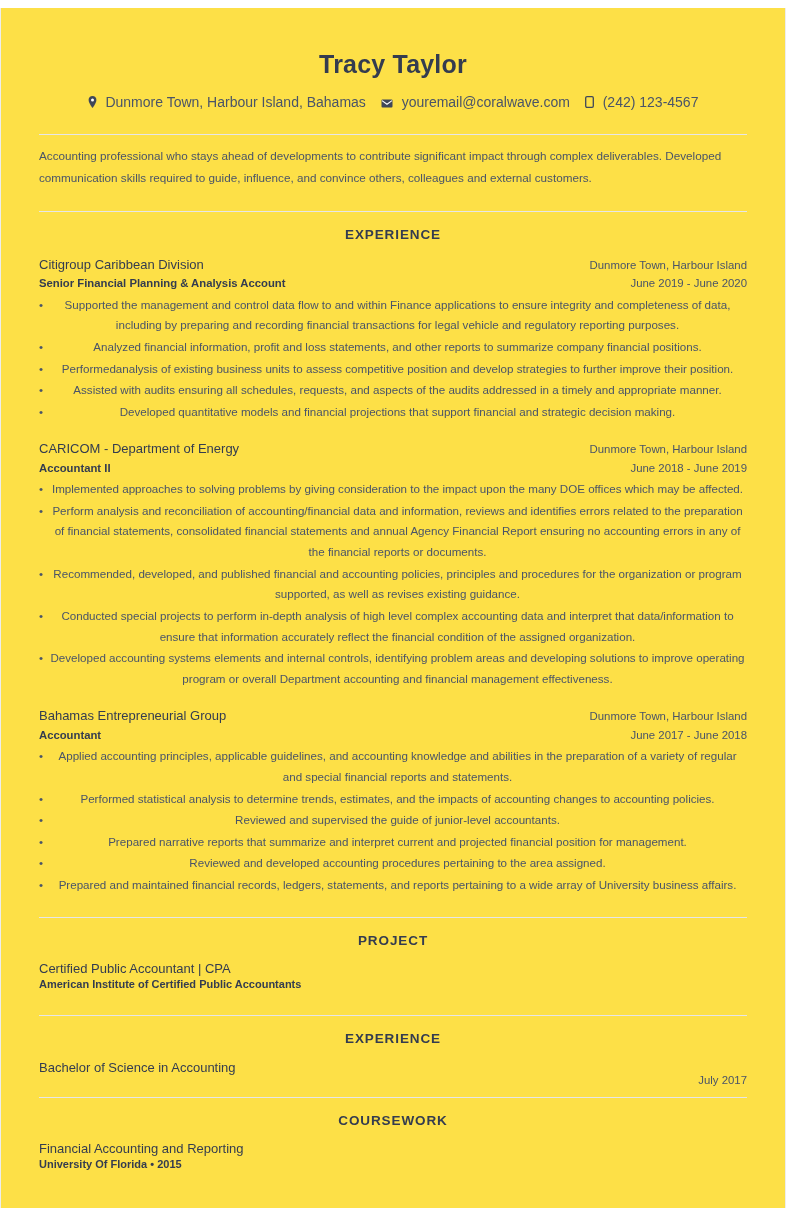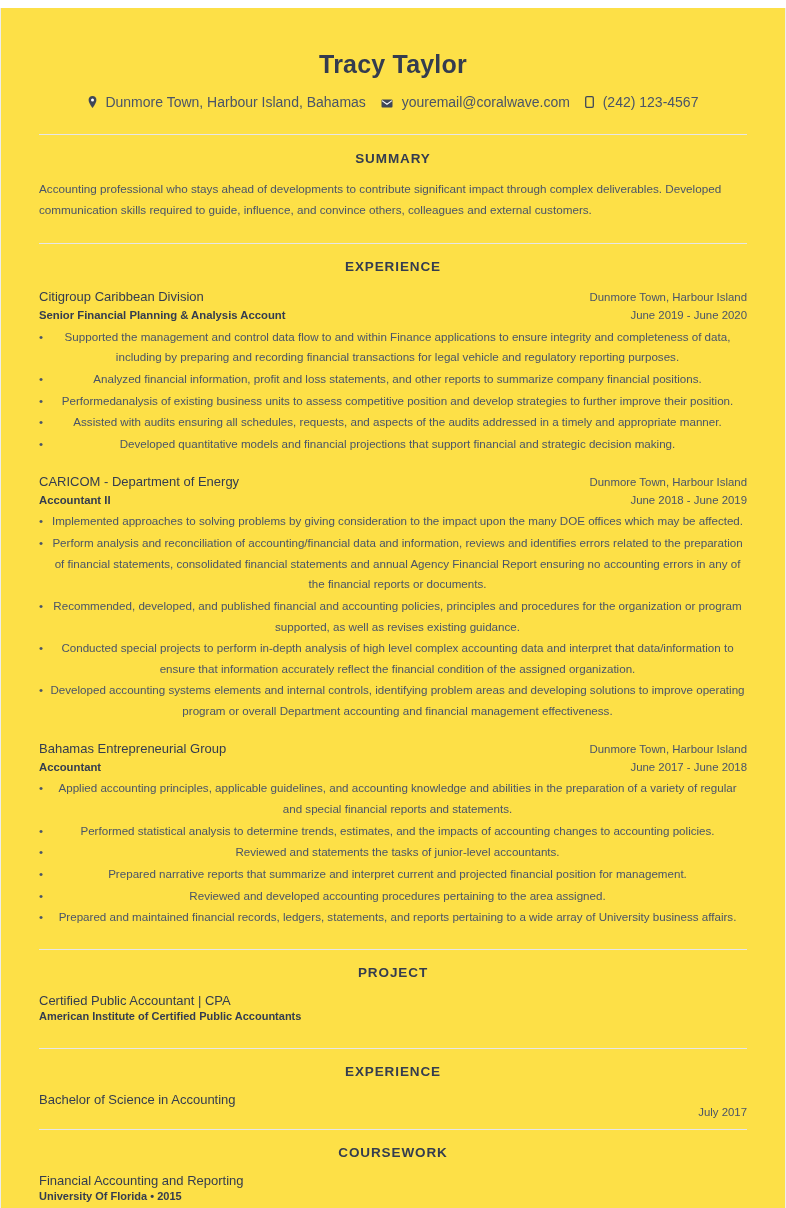--- a/index.html
+++ b/index.html
@@ -179,21 +179,20 @@
             </svg>
           </span>
           <span class="txt">(242) 123-4567</span>
         </span>
       </div>
     </div>
 
     <div class="divider" style="margin-top:22px"></div>
 
     <div class="sec">
-      <div class="section-title" style="margin-top:16px">SUMMARY</div>
       <div class="para" style="margin-top:10px">Accounting professional who stays ahead of developments to contribute significant impact through complex deliverables. Developed communication skills required to guide, influence, and convince others, colleagues and external customers.</div>
     </div>
 
     <div class="divider" style="margin-top:22px"></div>
 
     <div class="sec">
       <div class="section-title" style="margin-top:15px">EXPERIENCE</div>
 
       <div style="margin-top:12px">
         <div class="entry-row">
@@ -236,21 +235,21 @@
           <span class="org">Bahamas Entrepreneurial Group</span>
           <span class="meta">Dunmore Town, Harbour Island</span>
         </div>
         <div class="entry-row">
           <span class="role">Accountant</span>
           <span class="meta">June 2017 - June 2018</span>
         </div>
         <ul class="bullets">
           <li>Applied accounting principles, applicable guidelines, and accounting knowledge and abilities in the preparation of a variety of regular and special financial reports and statements.</li>
           <li>Performed statistical analysis to determine trends, estimates, and the impacts of accounting changes to accounting policies.</li>
-          <li>Reviewed and statements the tasks of junior-level accountants.</li>
+          <li>Reviewed and supervised the guide of junior-level accountants.</li>
           <li>Prepared narrative reports that summarize and interpret current and projected financial position for management.</li>
           <li>Reviewed and developed accounting procedures pertaining to the area assigned.</li>
           <li>Prepared and maintained financial records, ledgers, statements, and reports pertaining to a wide array of University business affairs.</li>
         </ul>
       </div>
     </div>
 
     <div class="divider" style="margin-top:21px"></div>
 
     <div class="sec">

